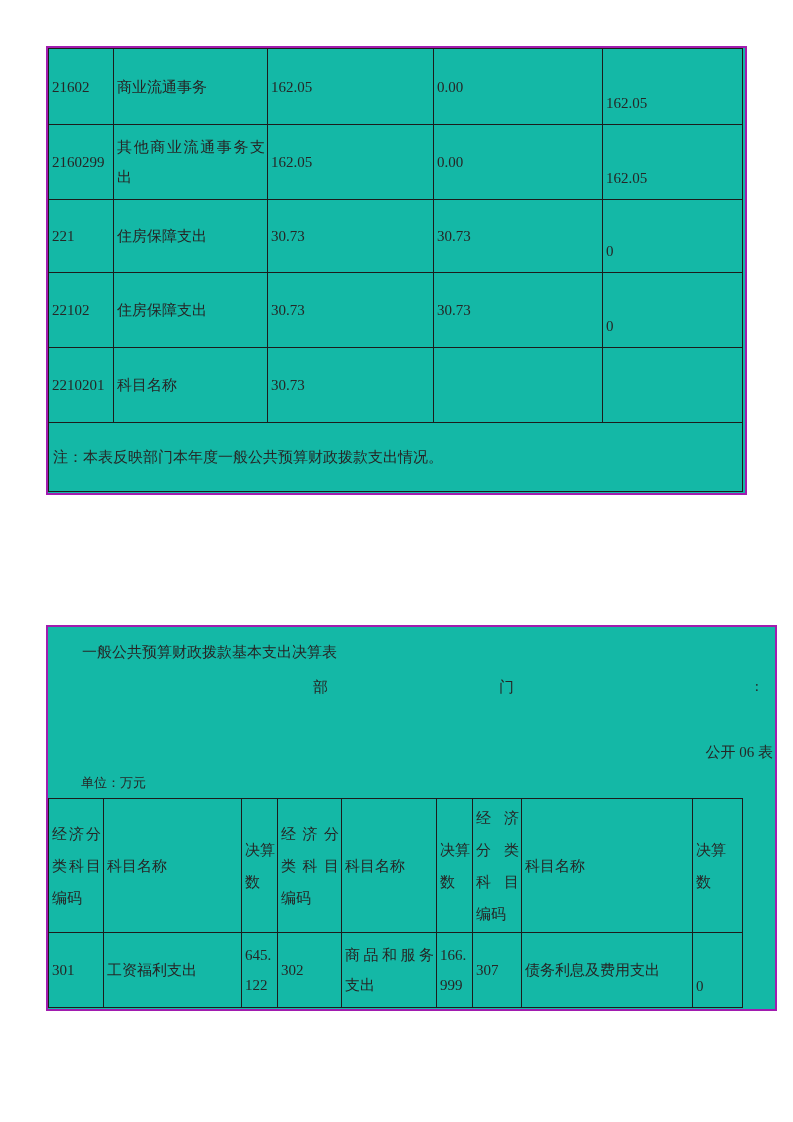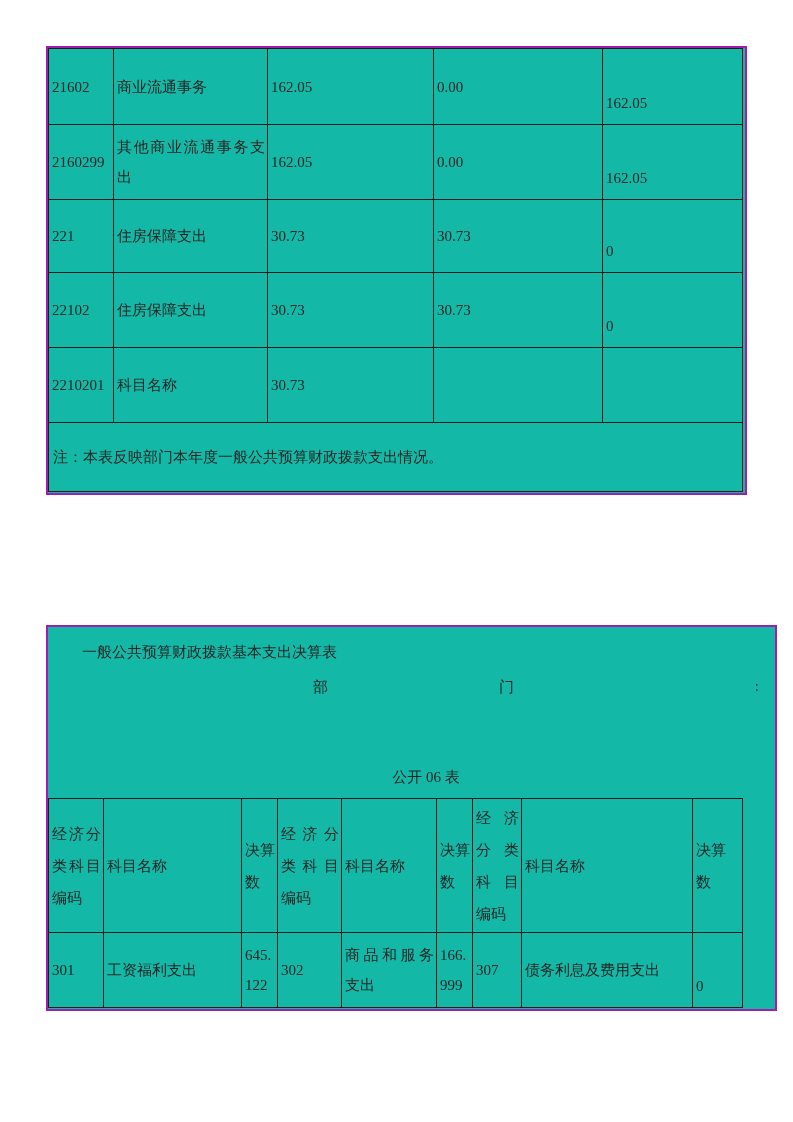--- a/index.html
+++ b/index.html
@@ -39,21 +39,21 @@
   #t1 tr.r4 { height:75px; } #t1 tr.r5 { height:75px; } #t1 tr.noterow { height:69px; }
   #t1 td.note-cell { vertical-align:middle; padding-left:4px; }
 
   
   .t2-head  { width:694px; height:171px; overflow:hidden;padding-left:31px; }
   .t2-title { margin:16px 0 0 0; padding-left:3px; line-height:18px; font-size:15px; }
   .t2-dept  { position:relative; height:18px; margin-top:17px; font-size:15px; }
   .dept-bu    { position:absolute; left:234px; }
   .dept-men   { position:absolute; left:420px; }
   .dept-colon { position:absolute; right:14px; }
-  .t2-sheet { margin:72px 0 0 0; text-align:center; line-height:18px; font-size:15px; }
+  .t2-sheet { margin:47px 0 0 0; text-align:right; line-height:18px; font-size:15px; }
   .t2-unit  { margin:13px 0 0 0; padding-left:2px; line-height:18px; font-size:13px; }
 
   
   #t2 tr.hrow { height:134px; }
   #t2 tr.hrow td { line-height:32px; }
   #t2 tr.drow { height:75px; }
 </style>
 </head>
 <body>
 

